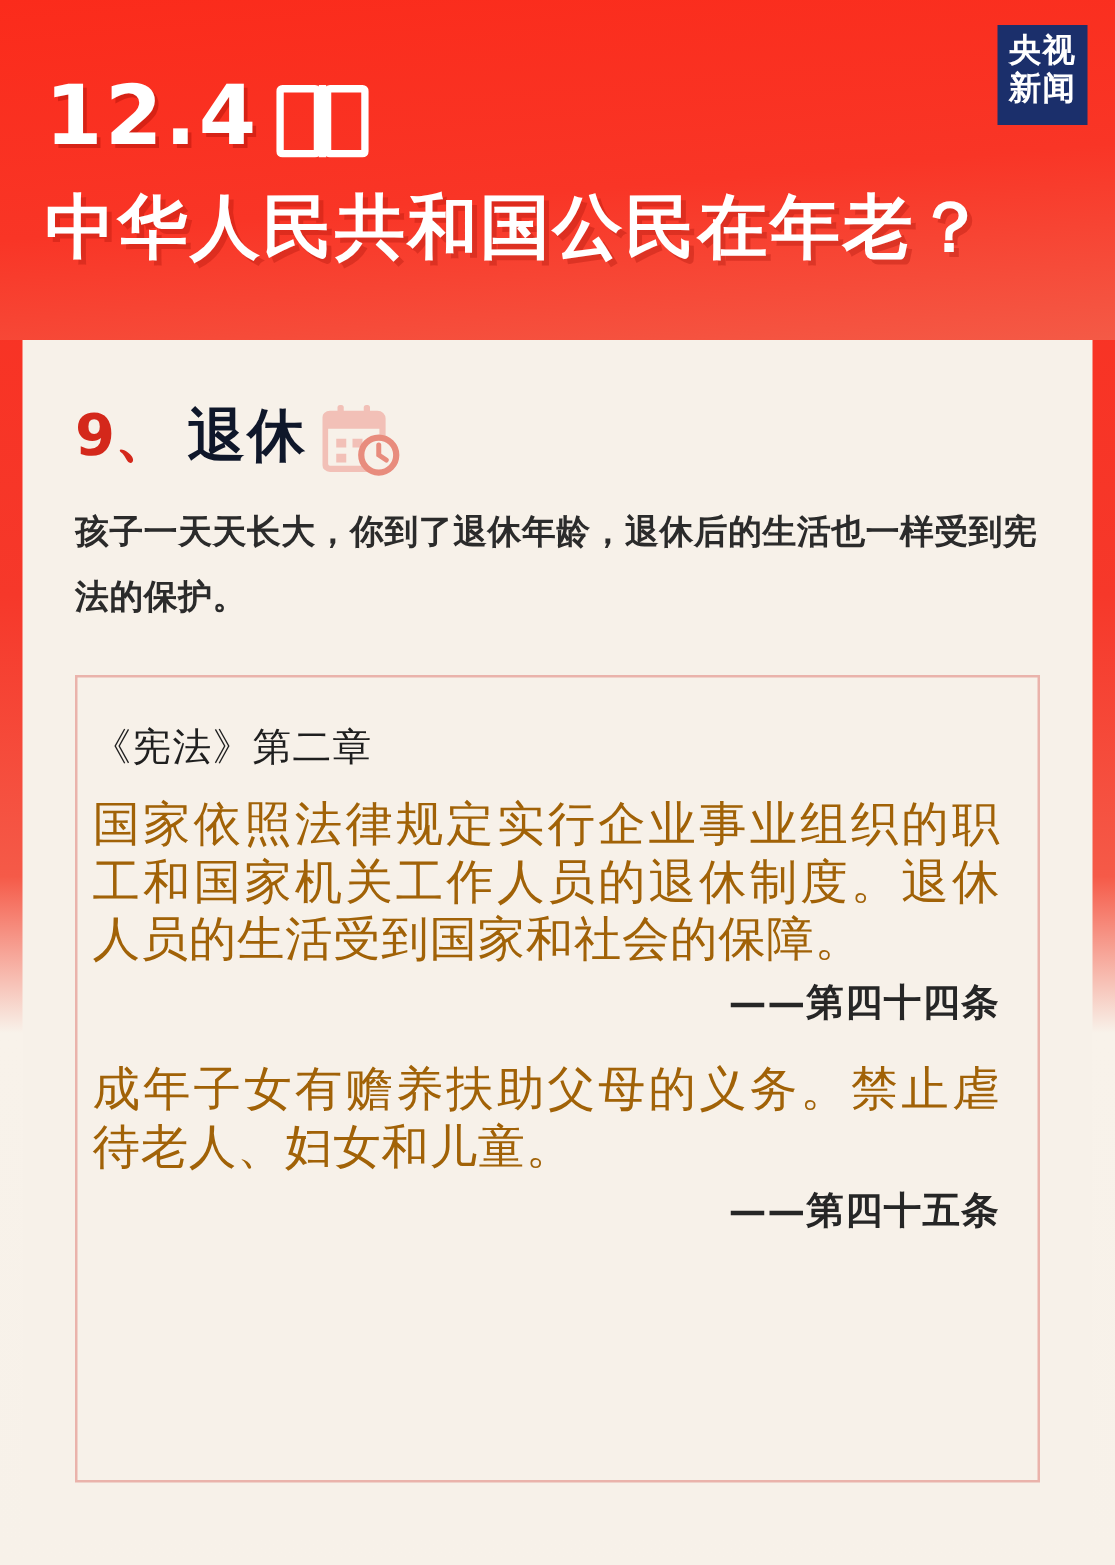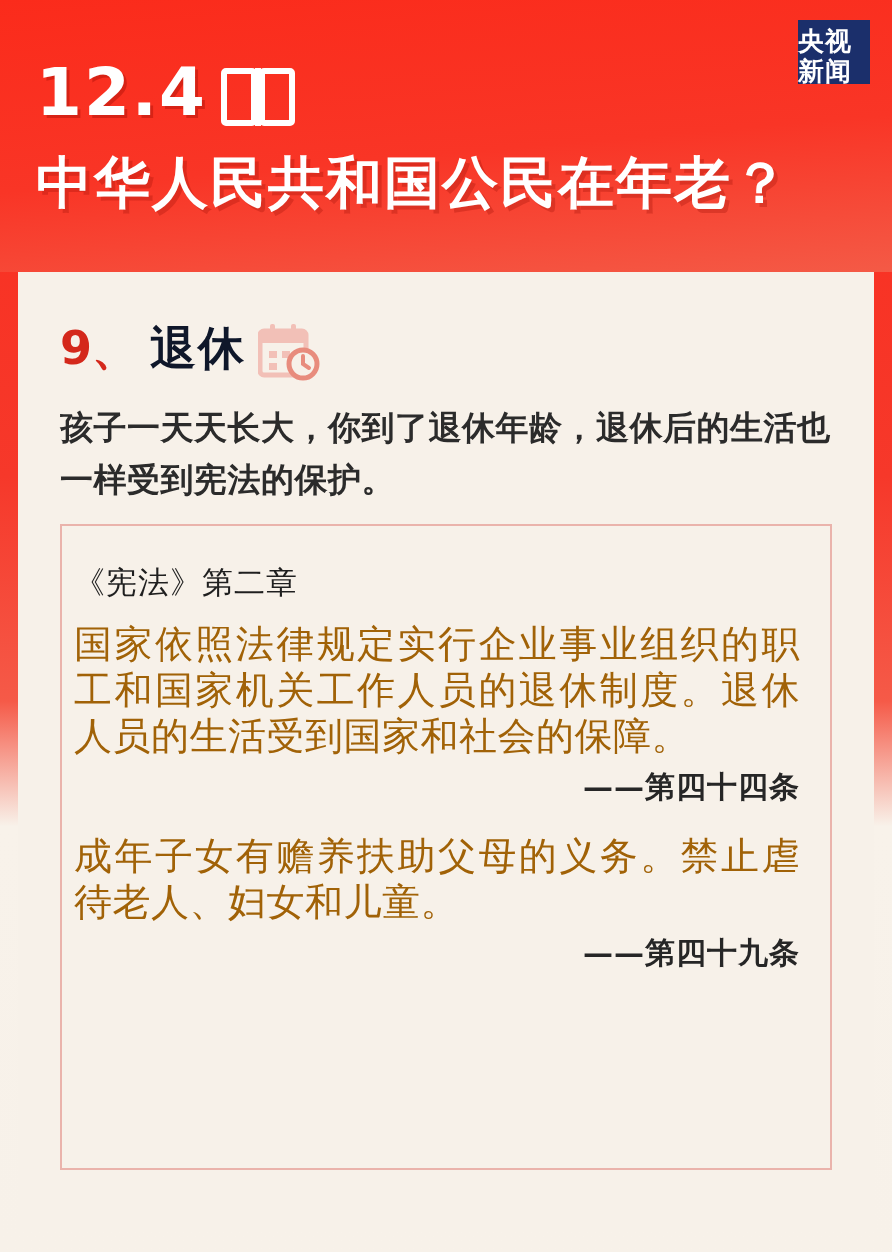--- a/index.html
+++ b/index.html
@@ -27,28 +27,28 @@
     position: relative;
     height: 272px;
     background: linear-gradient(175deg, #fb2b1b 0%, #f93526 55%, #f45a46 100%);
   }
 
   #cctv-badge {
     position: absolute;
     top: 20px;
     right: 22px;
     width: 72px;
-    height: 64px;
+    height: 80px;
     background: #1b2f6b;
     color: #ffffff;
     font-size: 26px;
     line-height: 30px;
     font-weight: bold;
     letter-spacing: 1px;
-    text-align: left;
+    text-align: center;
     padding-top: 6px;
     box-sizing: border-box;
     font-family: "DejaVu Sans", sans-serif;
   }
   #cctv-badge .l1 { display: block; }
   #cctv-badge .l2 { display: block; }
 
   #date-row {
     position: absolute;
     left: 36px;
@@ -121,27 +121,27 @@
     letter-spacing: 2px;
   }
   #calendar-icon {
     width: 62px;
     height: 58px;
     position: relative;
     top: 3px;
   }
 
   #intro {
-    font-family: Liberation Sans, sans-serif;
-    font-size: 33px;
+    font-family: Liberation Mono, monospace;
+    font-size: 27px;
     line-height: 52px;
     font-weight: bold;
     color: #2b2b2b;
     letter-spacing: 0.5px;
-    margin-bottom: 18px;
+    margin-bottom: 34px;
   }
 
   #quote-box {
     border: 2px solid #eab3ab;
     box-sizing: border-box;
     padding: 36px 30px 34px 12px;
     height: 646px;
   }
 
   #quote-source {
@@ -224,17 +224,17 @@
       <div id="quote-source">《宪法》第二章</div>
 
       <div class="clause gap-lg">
         <div class="ct">国家依照法律规定实行企业事业组织的职工和国家机关工作人员的退休制度。退休人员的生活受到国家和社会的保障。</div>
         <div class="cref">——第四十四条</div>
       </div>
 
 
       <div class="clause">
         <div class="ct">成年子女有赡养扶助父母的义务。禁止虐待老人、妇女和儿童。</div>
-        <div class="cref">——第四十九条</div>
+        <div class="cref">——第四十五条</div>
       </div>
     </div>
   </div>
 </div>
 
 </body></html>

